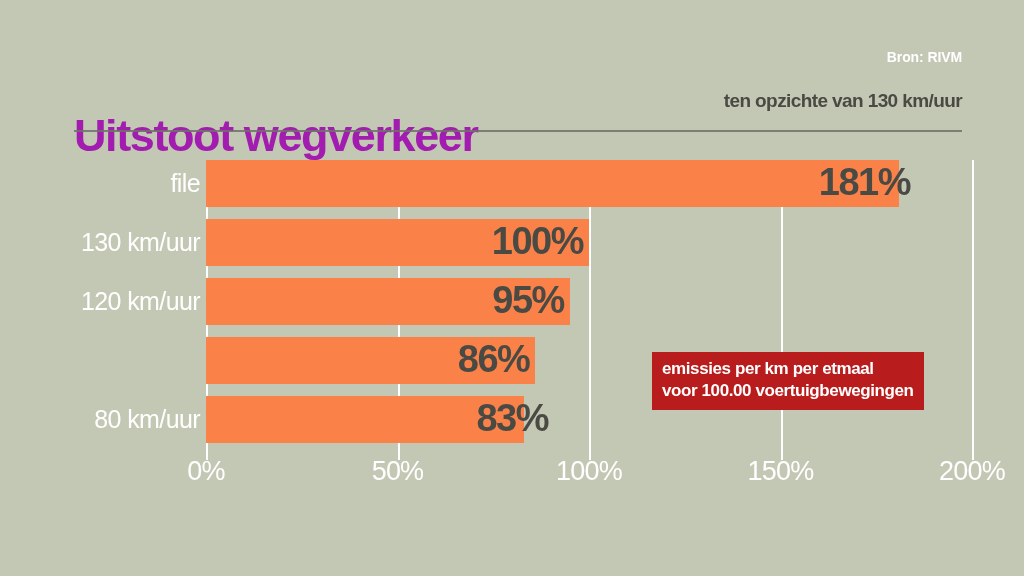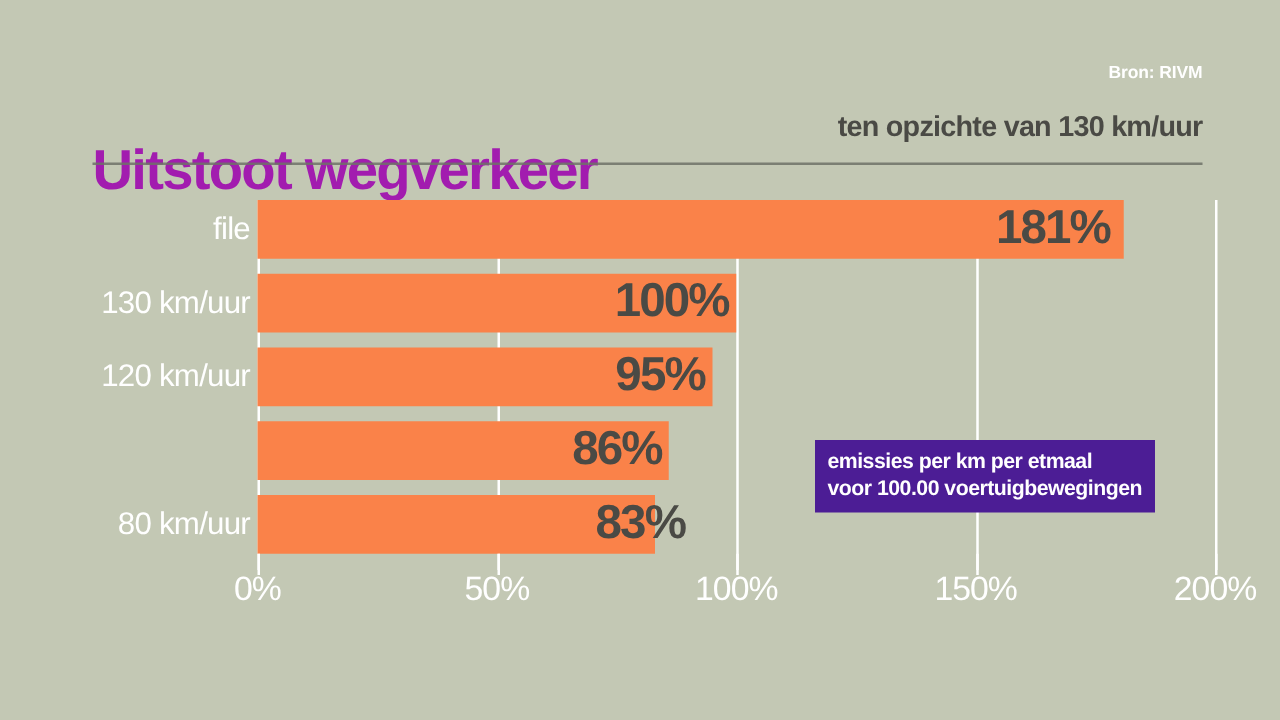--- a/index.html
+++ b/index.html
@@ -42,21 +42,21 @@
     font-weight: 700;
     color: #a21caf;
     letter-spacing: -1.4px;
     white-space: nowrap;
   }
 
   .subtitle {
     position: absolute;
     right: 62px;
     top: 89px;
-    font-size: 23px;
+    font-size: 19px;
     line-height: 24px;
     font-weight: 700;
     color: #4a4a45;
     letter-spacing: -0.6px;
     white-space: nowrap;
   }
 
   .header-rule {
     position: absolute;
     left: 74px;
@@ -170,21 +170,21 @@
     white-space: nowrap;
     transform: translateX(-50%);
   }
 
   
   .annotation {
     position: absolute;
     left: 652px;
     top: 352px;
     padding: 6px 10px 8px 10px;
-    background: #4c1d95;
+    background: #b91c1c;
     color: #ffffff;
     font-size: 17px;
     line-height: 22px;
     font-weight: 700;
     letter-spacing: -0.4px;
     white-space: nowrap;
   }
   .annotation .ann-line { display: block; }
 </style>
 </head>
@@ -202,21 +202,21 @@
         <div class="gridline" style="left: 385.5px;"></div>
         <div class="gridline" style="left: 577px;"></div>
         <div class="gridline" style="left: 768.5px;"></div>
         <div class="gridline" style="left: 960px;"></div>
         <div class="gridline" style="left: 194px;"></div>
       </div>
     <div class="bars" id="bars">
         <div class="bar-row" style="top: 160px;">
           <div class="cat-label">file</div>
           <div class="bar" style="width: 693.23px; background: rgb(250, 130, 73);"></div>
-          <div class="bar-value" style="left: 882px; transform: translateX(-100%); padding-right: 6px;">181%</div>
+          <div class="bar-value" style="left: 904px; transform: translateX(-100%); padding-right: 6px;">181%</div>
         </div>
         <div class="bar-row" style="top: 219px;">
           <div class="cat-label">130 km/uur</div>
           <div class="bar" style="width: 383px; background: rgb(250, 130, 73);"></div>
           <div class="bar-value" style="left: 577px; transform: translateX(-100%); padding-right: 6px;">100%</div>
         </div>
         <div class="bar-row" style="top: 278px;">
           <div class="cat-label">120 km/uur</div>
           <div class="bar" style="width: 363.85px; background: rgb(250, 130, 73);"></div>
           <div class="bar-value" style="left: 557.85px; transform: translateX(-100%); padding-right: 6px;">95%</div>

